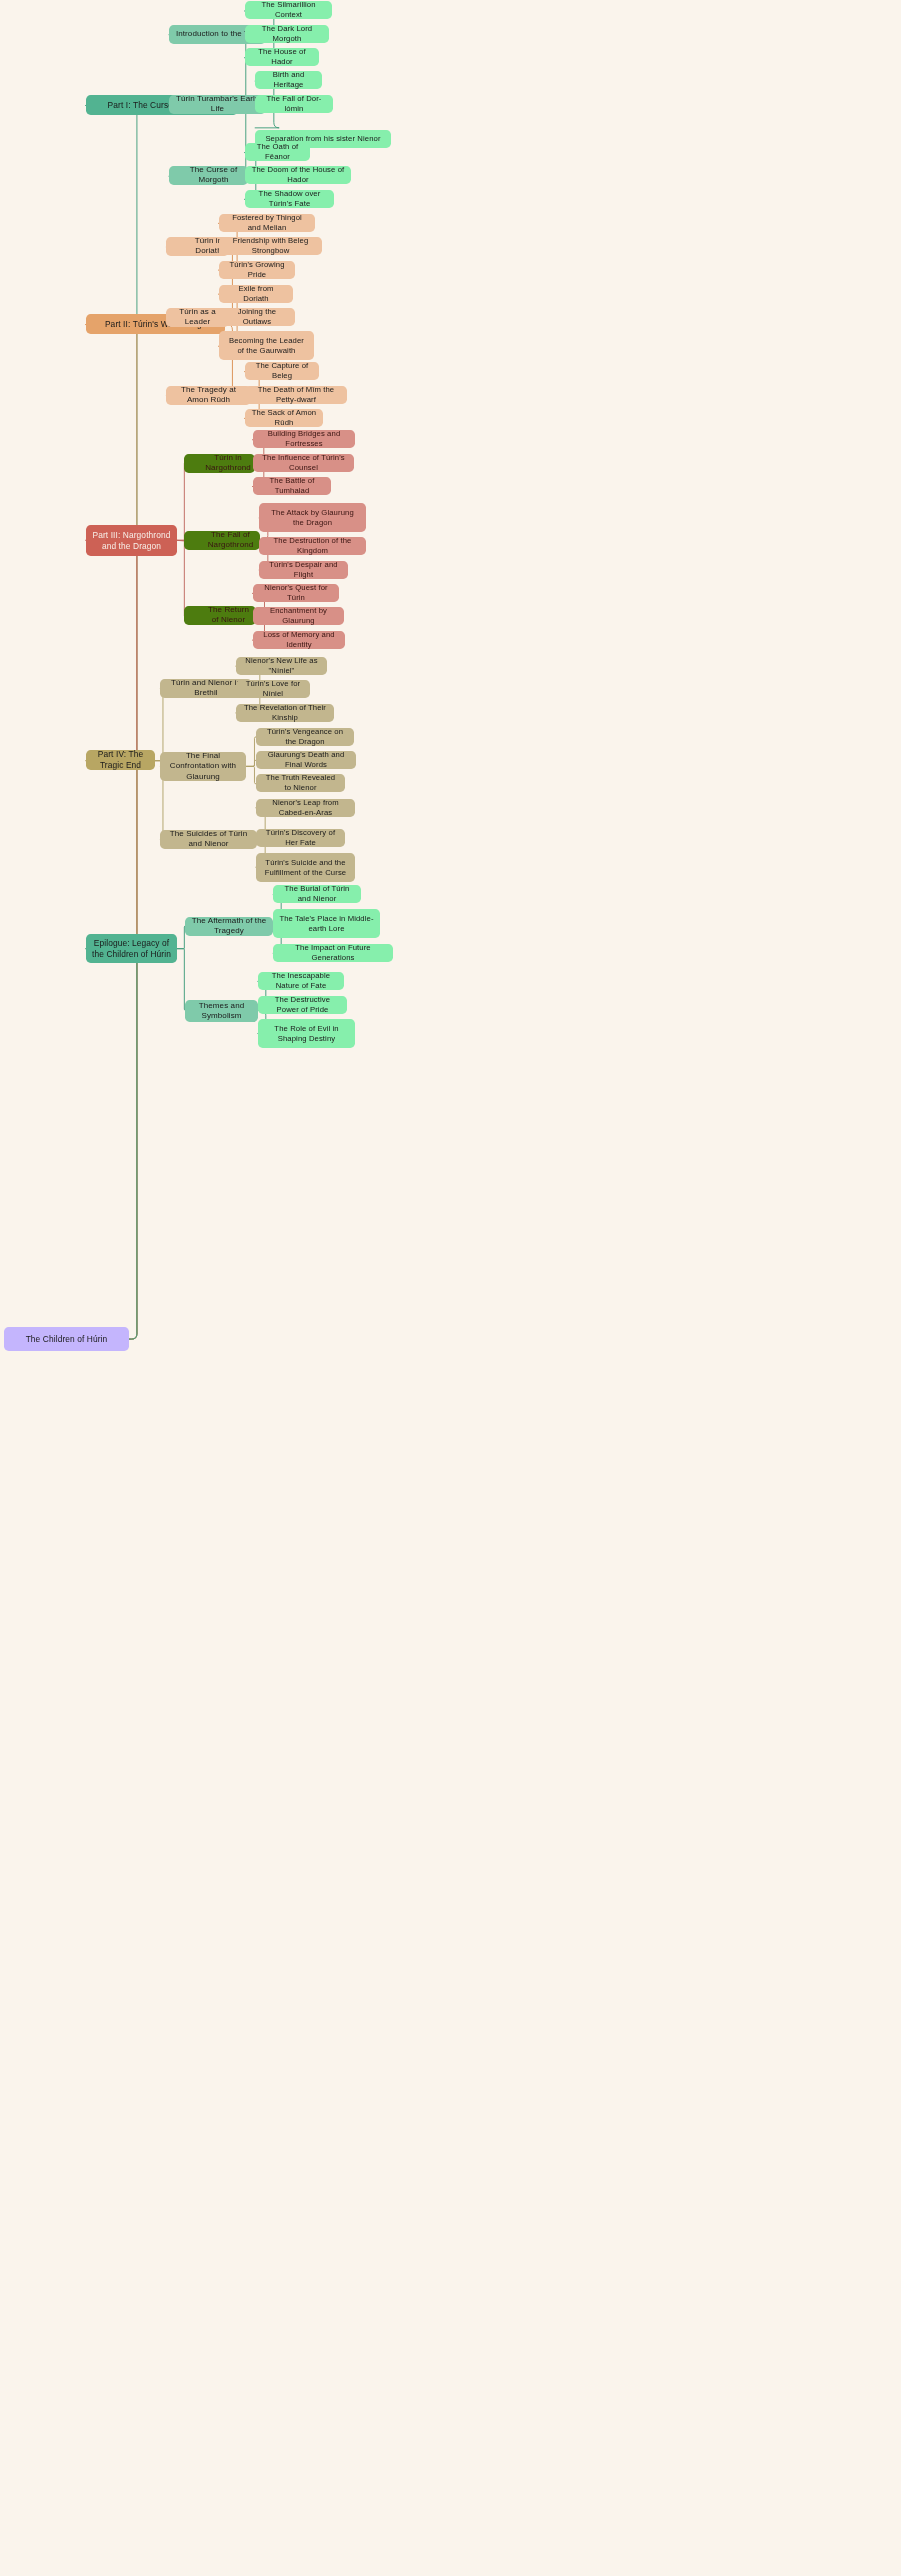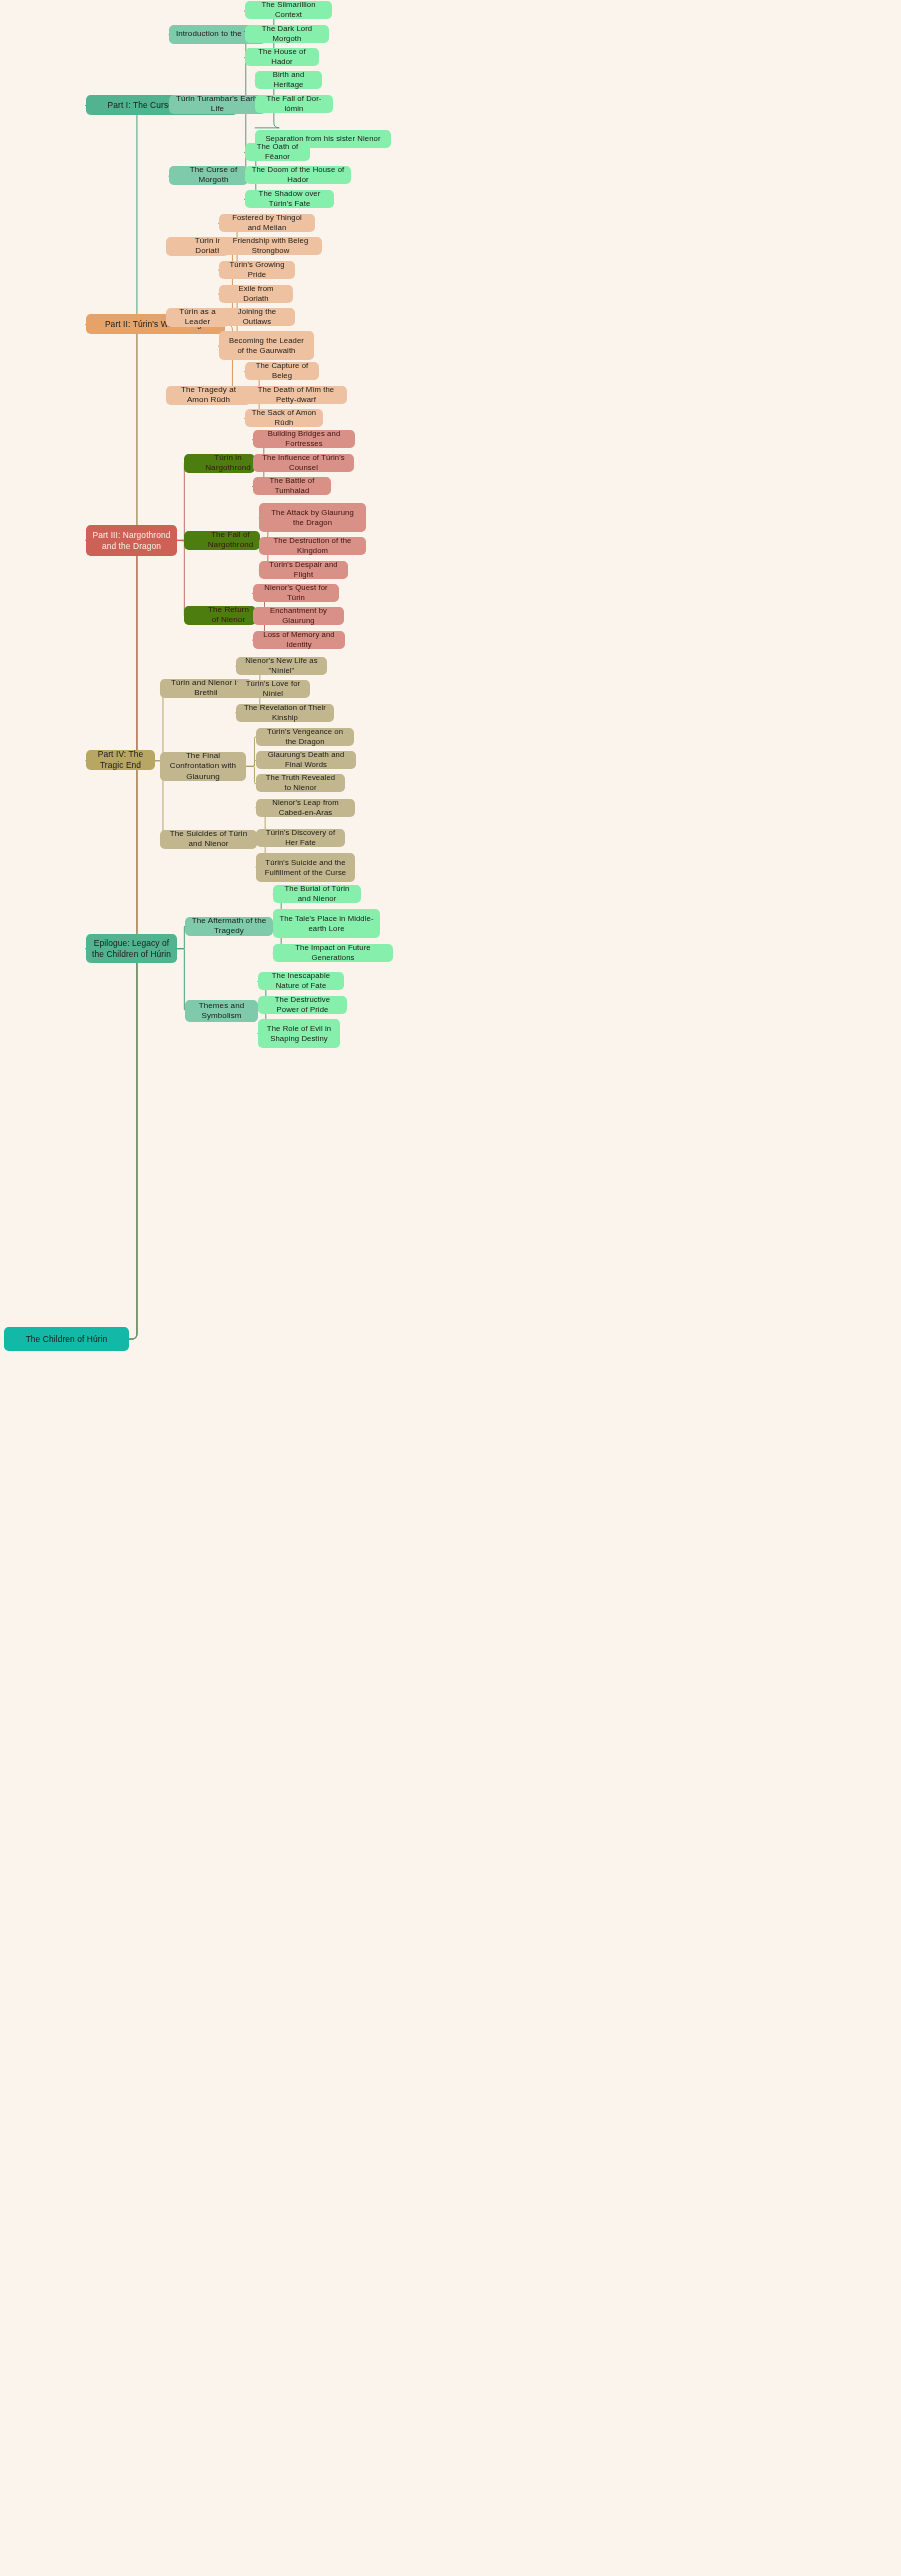--- a/index.html
+++ b/index.html
@@ -38,21 +38,21 @@
     color: #1a1a1a;
     letter-spacing: 0.1px;
     overflow: hidden;
   }
   .lv0 { font-size: 8.4px; }
   .lv1 { font-size: 8.4px; }
   .lv2 { font-size: 8px; }
   .lv3 { font-size: 7.7px; }
 
   
-  .c-root   { background: #14b8a6; }
+  .c-root   { background: #c4b5fd; }
   
   .c-g1     { background: #52b391; }
   .c-g2     { background: #7fcaaa; }
   .c-g3     { background: #86efac; }
   
   .c-o1     { background: #e5a36a; }
   .c-o2     { background: #eec2a0; }
   .c-o3     { background: #eec2a0; }
   
   .c-r1     { background: #cd6155; color:#f7efe8; }
@@ -185,16 +185,16 @@
       <div class="node c-k3 lv3" style="left: 256px; top: 829px; width: 89px; height: 18px;">Túrin's Discovery of Her Fate</div>
       <div class="node c-k3 lv3" style="left: 256px; top: 853px; width: 99px; height: 29px;">Túrin's Suicide and the Fulfillment of the Curse</div>
       <div class="node c-g1 lv1" style="left: 86px; top: 934px; width: 91px; height: 29px;">Epilogue: Legacy of the Children of Húrin</div>
       <div class="node c-g2 lv2" style="left: 185px; top: 917px; width: 88px; height: 18.7px;">The Aftermath of the Tragedy</div>
       <div class="node c-g3 lv3" style="left: 273px; top: 885px; width: 88px; height: 18px;">The Burial of Túrin and Nienor</div>
       <div class="node c-g3 lv3" style="left: 273px; top: 909px; width: 107px; height: 29px;">The Tale's Place in Middle-earth Lore</div>
       <div class="node c-g3 lv3" style="left: 273px; top: 944px; width: 120px; height: 18px;">The Impact on Future Generations</div>
       <div class="node c-g2 lv2" style="left: 185px; top: 1000px; width: 73px; height: 22px;">Themes and Symbolism</div>
       <div class="node c-g3 lv3" style="left: 258px; top: 972px; width: 86px; height: 18px;">The Inescapable Nature of Fate</div>
       <div class="node c-g3 lv3" style="left: 258px; top: 996px; width: 89px; height: 18px;">The Destructive Power of Pride</div>
-      <div class="node c-g3 lv3" style="left: 258px; top: 1019px; width: 82px; height: 29px;">The Role of Evil in Shaping Destiny</div>
+      <div class="node c-g3 lv3" style="left: 258px; top: 1019px; width: 97px; height: 29px;">The Role of Evil in Shaping Destiny</div>
     </div>
 </div>
 
 
 </body></html>

